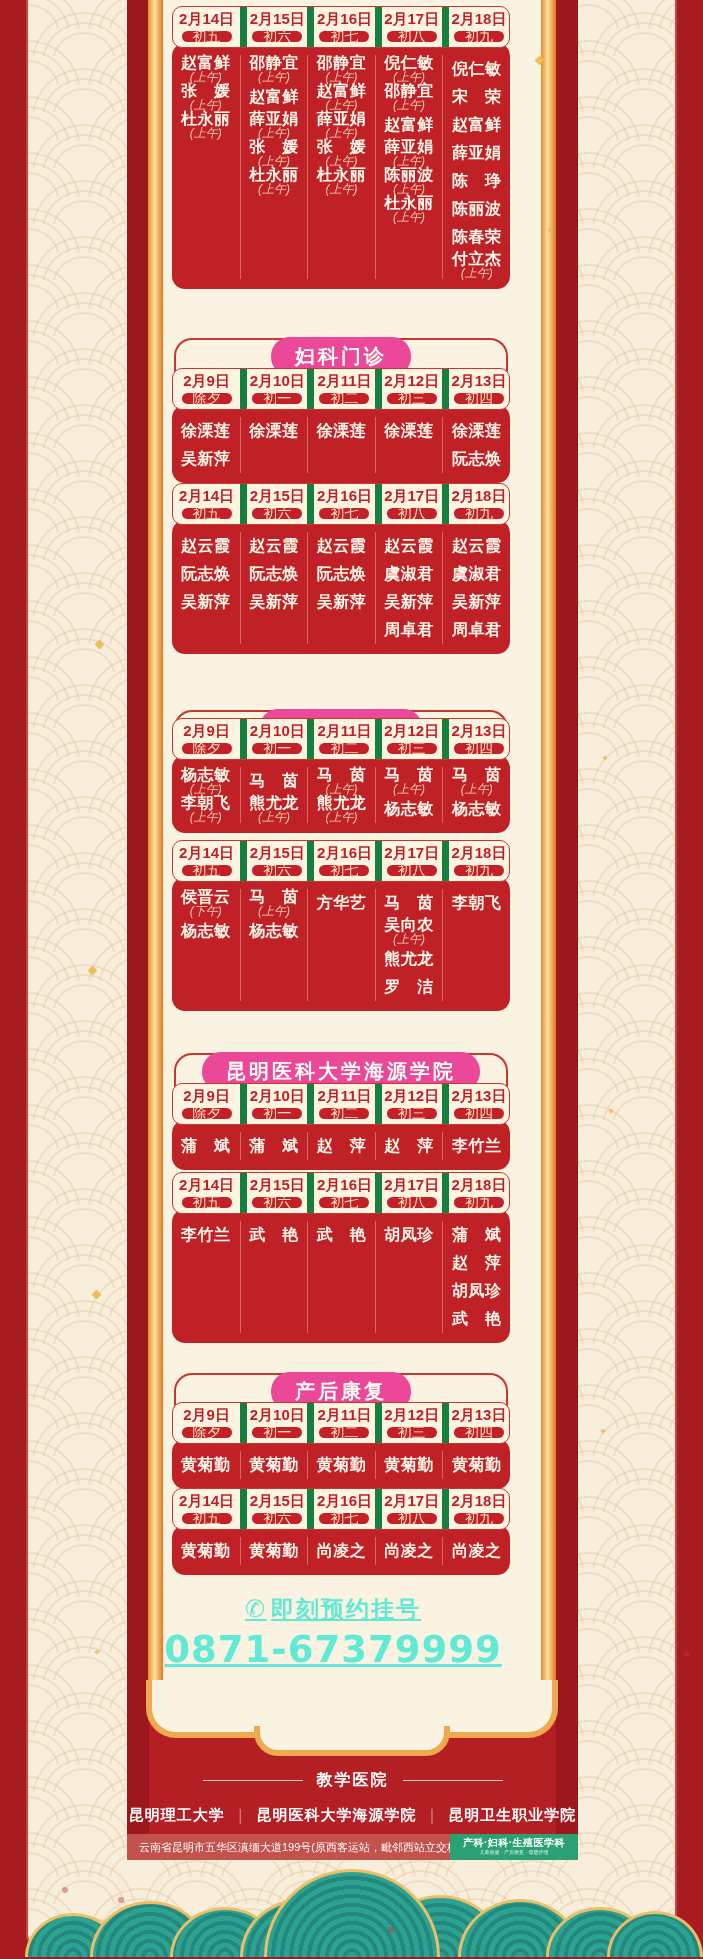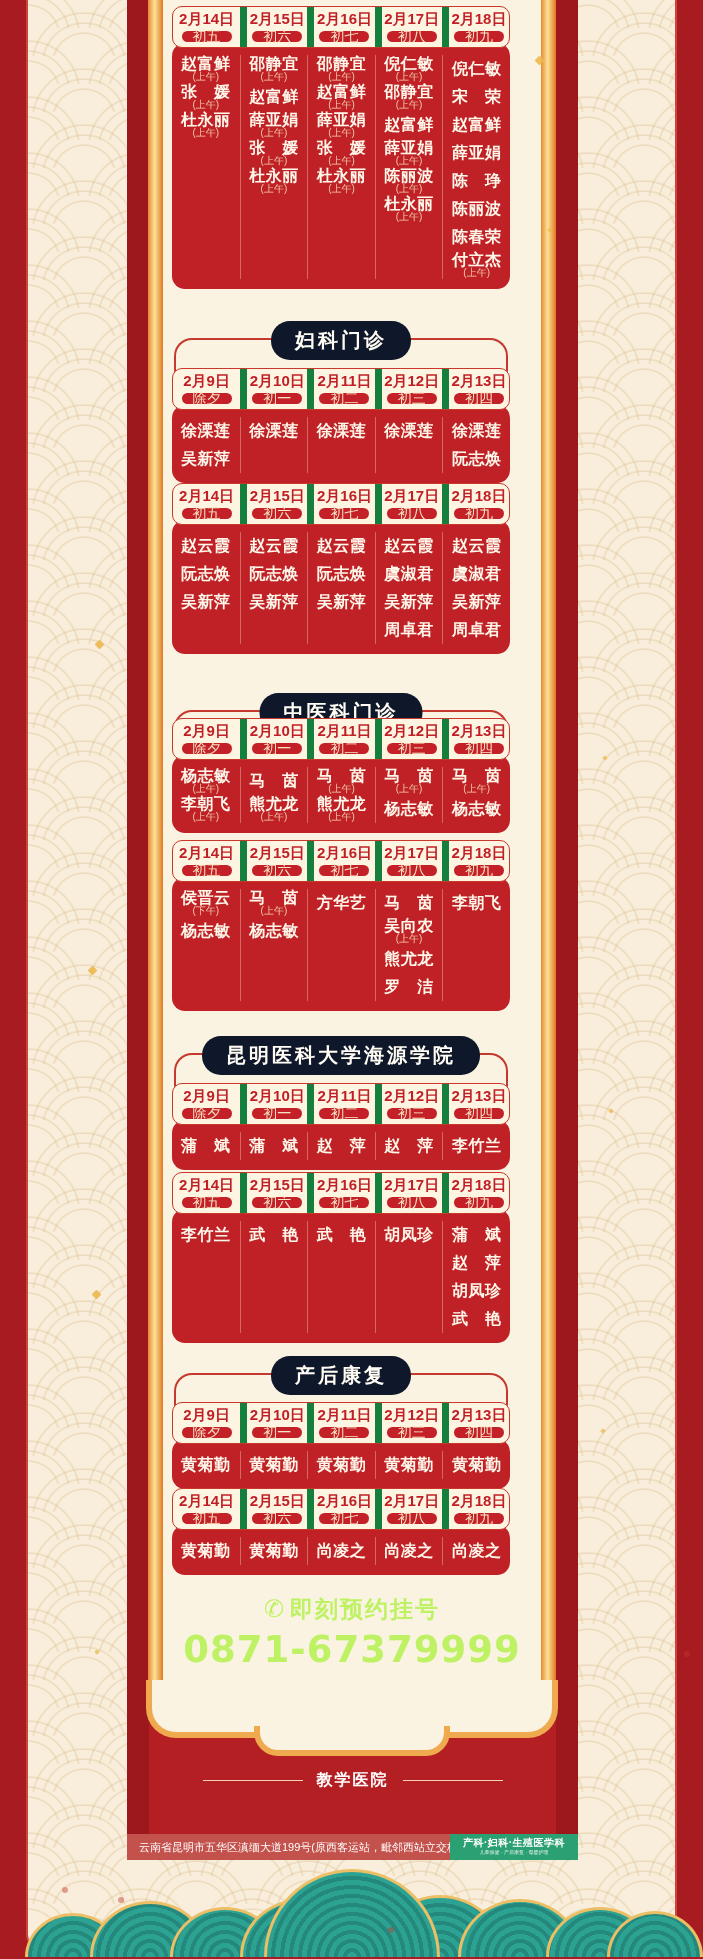--- a/index.html
+++ b/index.html
@@ -47,40 +47,40 @@
     background:#fbf3e1;border:6px solid #efa94e;border-top:none;border-radius:0 0 30px 30px;
   }
   .scroll-tab{
     position:absolute;left:50%;transform:translateX(-50%);top:1726px;width:196px;height:30px;box-sizing:border-box;
     background:#fbf3e1;border:6px solid #efa94e;border-top:none;border-radius:0 0 24px 24px;
   }
   
   .sec-head{position:absolute;left:172px;width:338px;height:62px;z-index:3;}
   .bracket{position:absolute;left:2px;right:2px;top:17px;height:42px;
     border:2px solid #c5382e;border-bottom:none;border-radius:18px 18px 0 0;}
-  .pill{position:absolute;top:0;left:50%;transform:translateX(-50%);
-    background:#0f172a;color:#fffdf4;font-size:20px;font-weight:bold;letter-spacing:3px;
+  .pill{position:absolute;top:16px;left:50%;transform:translateX(-50%);
+    background:#ec4899;color:#fffdf4;font-size:20px;font-weight:bold;letter-spacing:3px;
     padding:6px 24px;border-radius:19px;white-space:nowrap;z-index:2;}
   .table{position:absolute;left:172px;width:338px;z-index:4;}
   .thead{display:grid;grid-template-columns:repeat(5,1fr);height:42px;box-sizing:border-box;
     background:#fdf4e2;border:1.5px solid #c8362c;border-radius:10px;position:relative;z-index:2;}
   .th{text-align:center;padding-top:3px;border-left:7px solid #15803d;overflow:hidden;}
   .th:first-child{border-left:none;}
   .date-text{display:block;color:#c01f26;font-weight:bold;font-size:15px;line-height:17px;}
   .lunar{display:inline-block;background:#c32127;color:#f7e2c4;font-size:14px;line-height:11px;
     border-radius:7px;padding:0 11px;margin-top:1px;}
   .tbody{display:grid;grid-template-columns:repeat(5,1fr);background:#bf2126;border-radius:13px;
     margin-top:-5px;padding:12px 0 10px;position:relative;z-index:1;}
   .td{border-left:1px solid rgba(250,212,190,.40);}
   .td:first-child{border-left:none;}
   .doc-row{height:28px;display:flex;flex-direction:column;align-items:center;justify-content:center;}
   .doc-name{color:#fff7ea;font-weight:bold;font-size:16px;line-height:1;letter-spacing:.5px;white-space:nowrap;}
-  .time-label{color:#f2c9ad;font-size:10px;line-height:1;margin-top:0;}
-  
-  .booking{position:absolute;left:183px;width:338px;top:1594px;text-align:center;color:#bef264;z-index:4;}
+  .time-label{color:#f2c9ad;font-size:12px;line-height:1;margin-top:0;font-style:italic;}
+  
+  .booking{position:absolute;left:164px;width:338px;top:1594px;text-align:center;color:#5eead4;z-index:4;text-decoration:underline;}
   .booking-line{font-size:23px;font-weight:bold;letter-spacing:2px;}
   .phone-icon{font-size:24px;margin-right:4px;font-weight:normal;}
   .phone-number{font-size:37px;font-weight:900;letter-spacing:1px;margin-top:3px;font-family:"DejaVu Sans","Liberation Sans",sans-serif;}
   
   .teaching{position:absolute;left:127px;width:451px;top:1770px;text-align:center;color:#fff;z-index:3;}
   .teaching-title-row{display:flex;align-items:center;justify-content:center;gap:14px;}
   .hline{width:100px;height:1px;background:rgba(255,238,216,.85);}
   .teaching-title{font-size:16px;font-weight:bold;letter-spacing:2px;}
   .universities{margin-top:15px;font-size:15px;font-weight:bold;letter-spacing:1px;}
   .uni-sep{color:rgba(255,255,255,.55);font-weight:normal;padding:0 8px;}
@@ -635,20 +635,23 @@
     <span class="phone-icon">✆</span><span>即刻预约挂号</span>
   </div>
   <div class="phone-number">0871-67379999</div>
 </div>
 
 <div class="teaching">
   <div class="teaching-title-row">
     <span class="hline"></span>
     <span class="teaching-title">教学医院</span>
     <span class="hline"></span>
+  </div>
+  <div class="universities">
+    <span>昆明理工大学</span><span class="uni-sep">｜</span><span>昆明医科大学海源学院</span><span class="uni-sep">｜</span><span>昆明卫生职业学院</span>
   </div>
 </div>
 <div class="address-bar">
   <div class="address-text">云南省昆明市五华区滇缅大道199号(原西客运站，毗邻西站立交桥)</div>
   <div class="badge">
     <div class="badge-main">产科·妇科·生殖医学科</div>
     <div class="badge-sub">儿童保健 · 产后康复 · 母婴护理</div>
   </div>
 </div>
 

